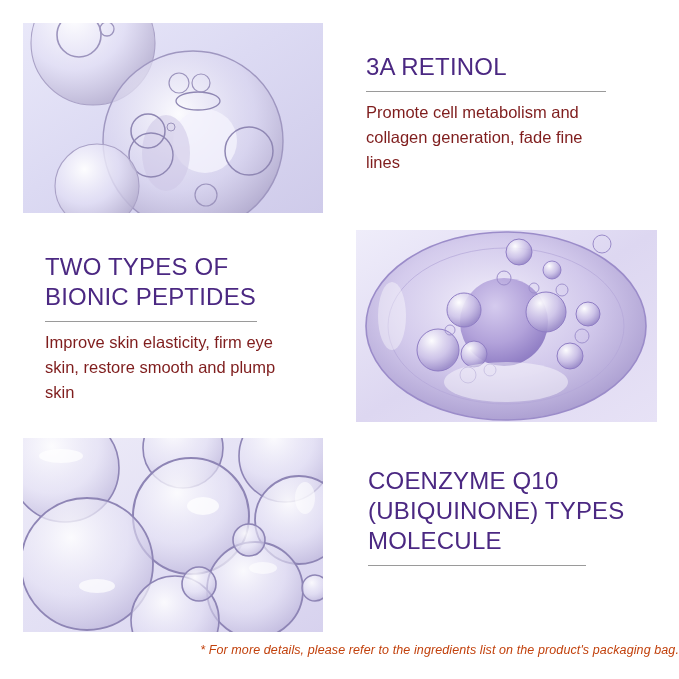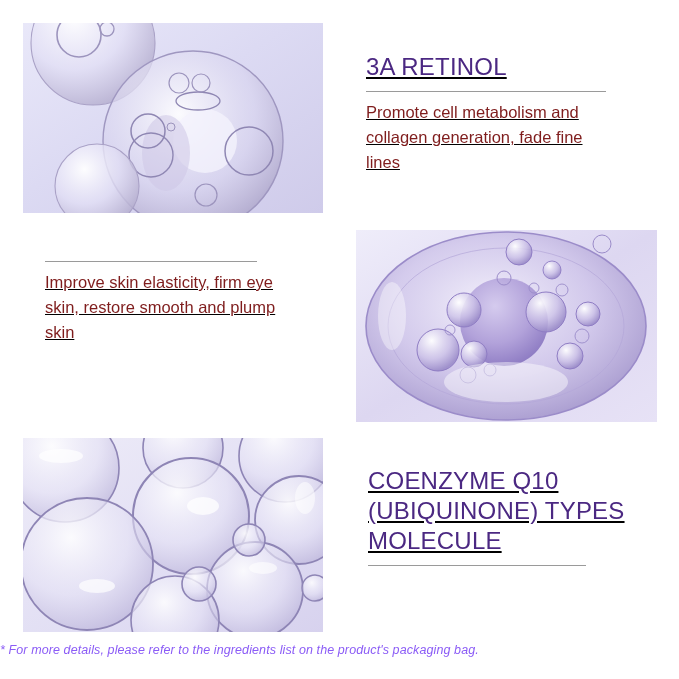--- a/index.html
+++ b/index.html
@@ -24,21 +24,20 @@
 
   
   .panel {
     position: absolute;
     overflow: hidden;
     background: #e3e2f6;
   }
 
   .textblock {
     position: absolute;
-    text-decoration: underline;
   }
 
   .heading {
     color: #4b2882;
     font-size: 24px;
     line-height: 30px;
     font-weight: 400;
     letter-spacing: 0.2px;
     margin: 0 0 0 0;
     white-space: pre-line;
@@ -58,24 +57,24 @@
     font-weight: 400;
     margin: 0;
     white-space: pre-line;
   }
 
   .footnote {
     position: absolute;
     left: 0;
     right: 0;
     top: 643px;
-    text-align: left;
+    text-align: right;
     font-size: 12.5px;
     font-style: italic;
-    color: #8b5cf6;
+    color: #c2410c;
     letter-spacing: 0.1px;
   }
 
   
   #img-retinol     { left: 23px;  top: 23px;  width: 300px; height: 190px; }
   #txt-retinol     { left: 366px; top: 52px;  width: 248px; }
   #txt-retinol .divider { width: 240px; }
 
   
   #txt-peptides    { left: 45px;  top: 252px; width: 260px; }
@@ -133,20 +132,21 @@
     </svg>
   </div>
 
   <div class="textblock" id="txt-retinol">
     <div class="heading">3A RETINOL</div>
     <div class="divider"></div>
     <div class="body">Promote cell metabolism and collagen generation, fade fine lines</div>
   </div>
 
   <div class="textblock" id="txt-peptides">
+    <div class="heading">TWO TYPES OF BIONIC PEPTIDES</div>
     <div class="divider"></div>
     <div class="body">Improve skin elasticity, firm eye skin, restore smooth and plump skin</div>
   </div>
 
   <div class="panel" id="img-peptides">
     <svg class="art" viewBox="0 0 301 192" preserveAspectRatio="none">
       <defs>
         <linearGradient id="bg2" x1="0" y1="0" x2="1" y2="1">
           <stop offset="0%" stop-color="#efedfa"></stop>
           <stop offset="50%" stop-color="#ddd7f1"></stop>

